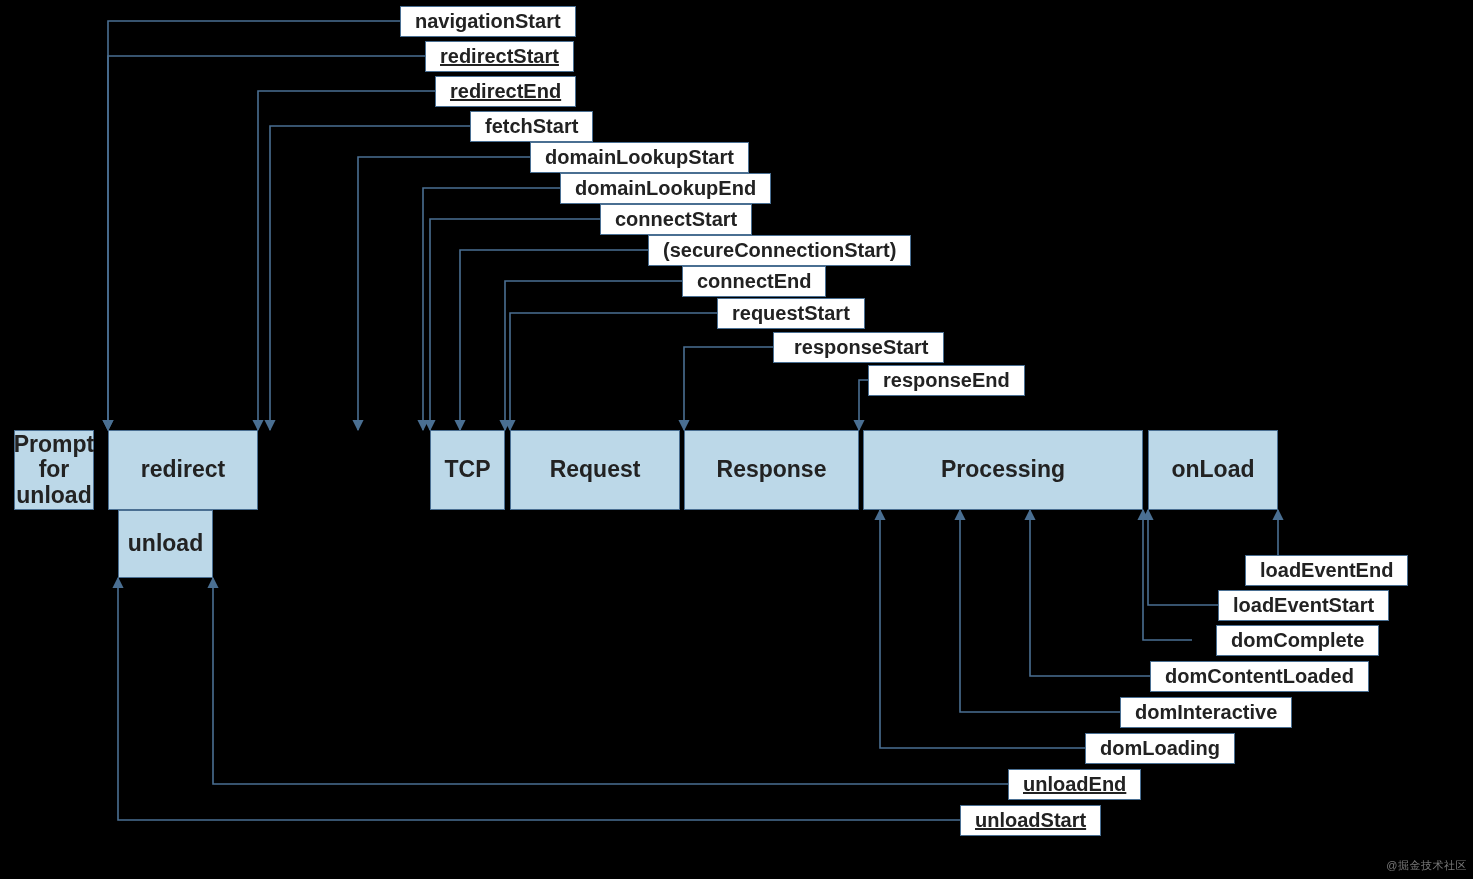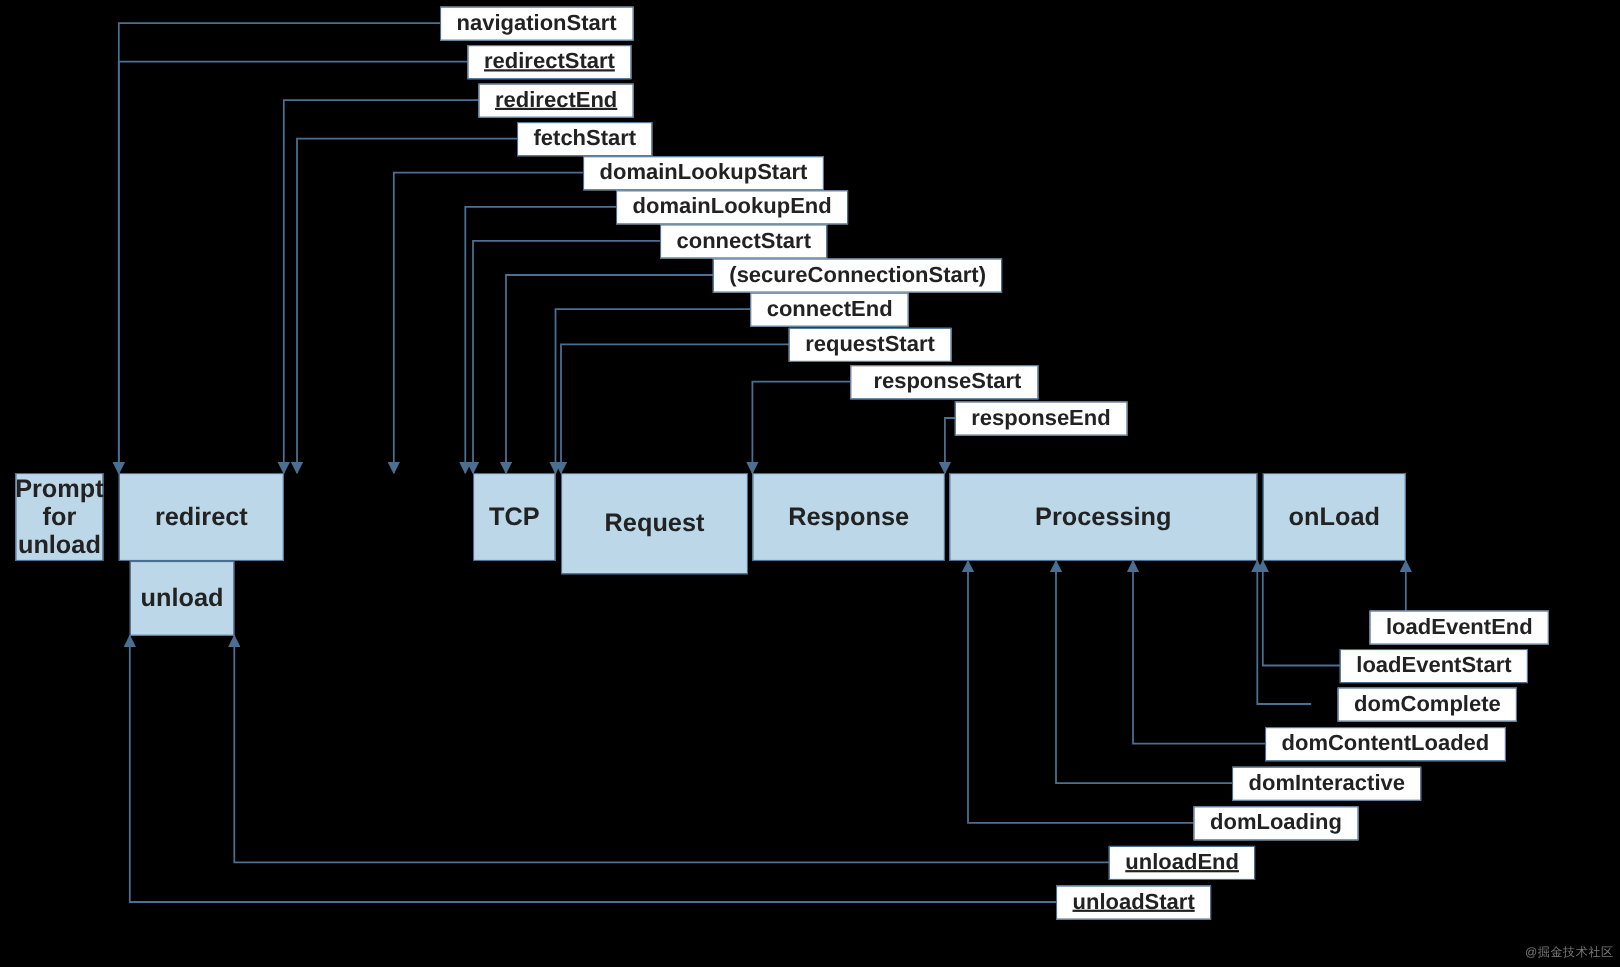--- a/index.html
+++ b/index.html
@@ -41,21 +41,21 @@
       <polyline points="1008,784 213,784 213,578" fill="none" stroke="#4a6f92" stroke-width="1.6" marker-end="url(#arr)"></polyline>
       <polyline points="960,820 118,820 118,578" fill="none" stroke="#4a6f92" stroke-width="1.6" marker-end="url(#arr)"></polyline>
     </svg>
   <span class="wm">@掘金技术社区</span>
 <div class="phase" style="left: 14px; top: 430px; width: 80px; height: 80px; white-space: pre-line;">Prompt
 for
 unload</div>
     <div class="phase" style="left: 108px; top: 430px; width: 150px; height: 80px; white-space: pre-line;">redirect</div>
     <div class="phase" style="left: 118px; top: 510px; width: 95px; height: 68px; white-space: pre-line;">unload</div>
     <div class="phase" style="left: 430px; top: 430px; width: 75px; height: 80px; white-space: pre-line;">TCP</div>
-    <div class="phase" style="left: 510px; top: 430px; width: 170px; height: 92px; white-space: pre-line;">Request</div>
+    <div class="phase" style="left: 510px; top: 430px; width: 170px; height: 80px; white-space: pre-line;">Request</div>
     <div class="phase" style="left: 684px; top: 430px; width: 175px; height: 80px; white-space: pre-line;">Response</div>
     <div class="phase" style="left: 863px; top: 430px; width: 280px; height: 80px; white-space: pre-line;">Processing</div>
     <div class="phase" style="left: 1148px; top: 430px; width: 130px; height: 80px; white-space: pre-line;">onLoad</div>
     <div class="tag" style="left: 400px; top: 6px;">navigationStart</div>
     <div class="tag u" style="left: 425px; top: 41px;">redirectStart</div>
     <div class="tag u" style="left: 435px; top: 76px;">redirectEnd</div>
     <div class="tag" style="left: 470px; top: 111px;">fetchStart</div>
     <div class="tag" style="left: 530px; top: 142px;">domainLookupStart</div>
     <div class="tag" style="left: 560px; top: 173px;">domainLookupEnd</div>
     <div class="tag" style="left: 600px; top: 204px;">connectStart</div>

